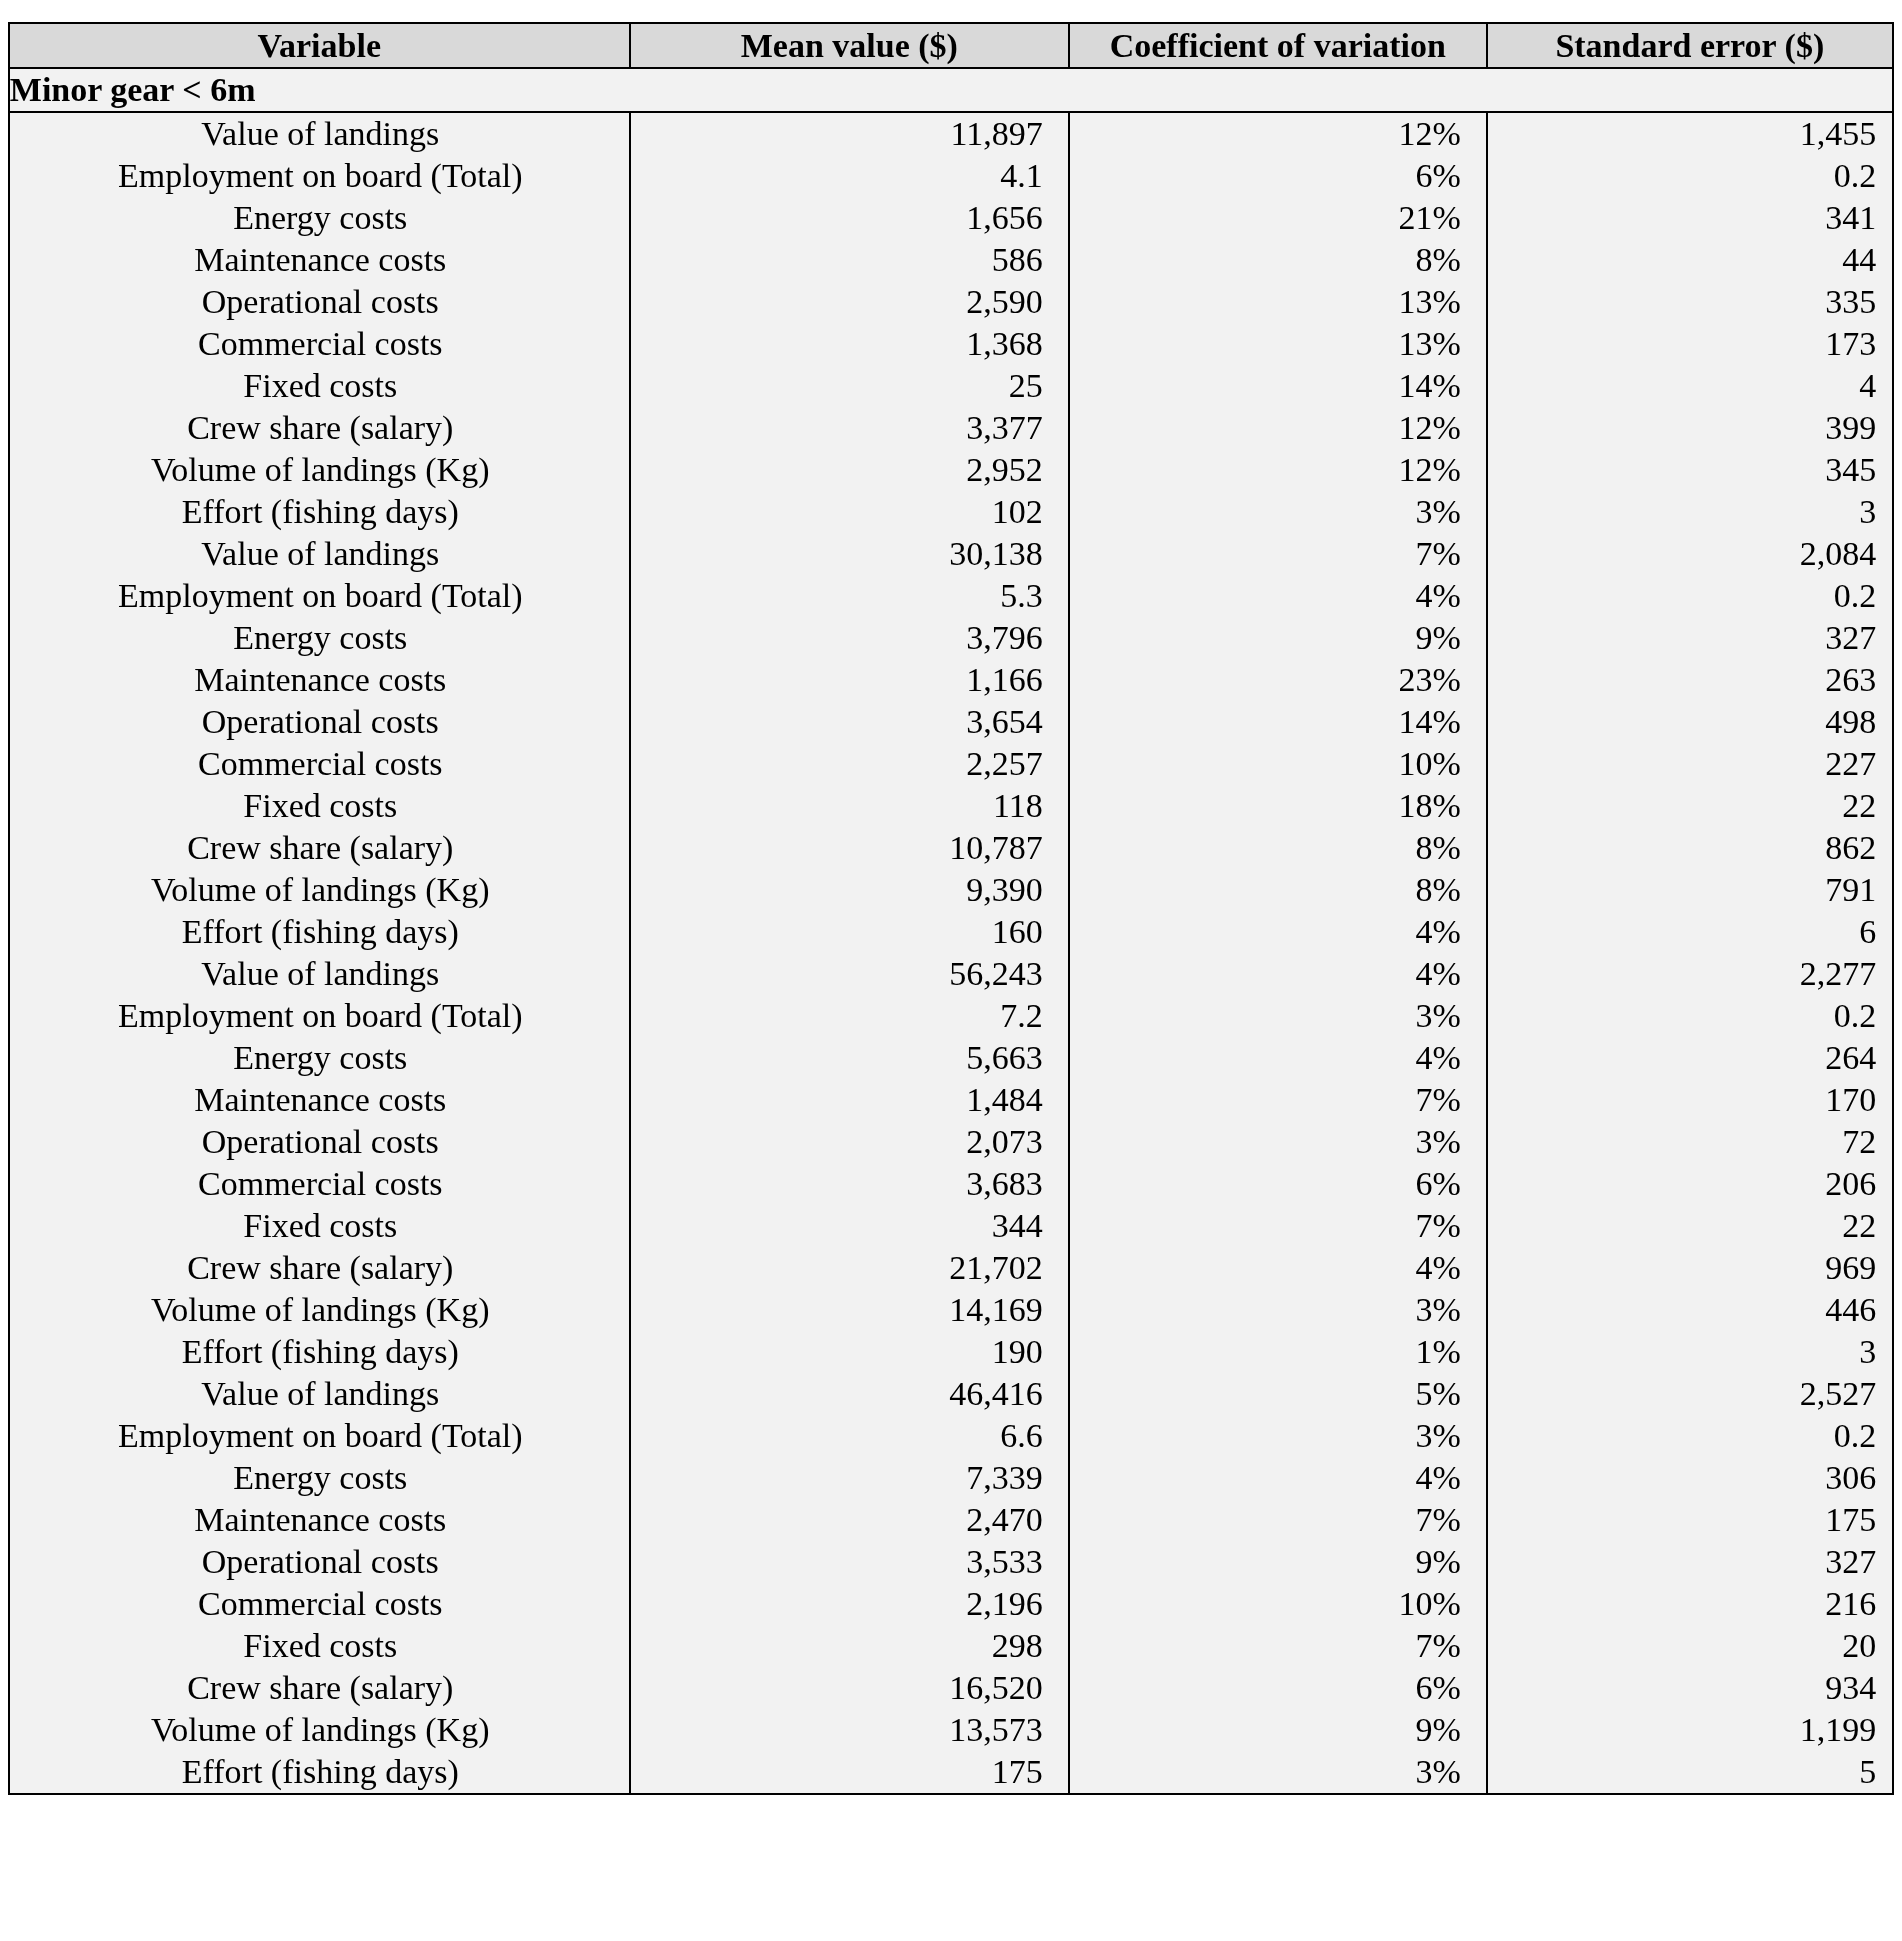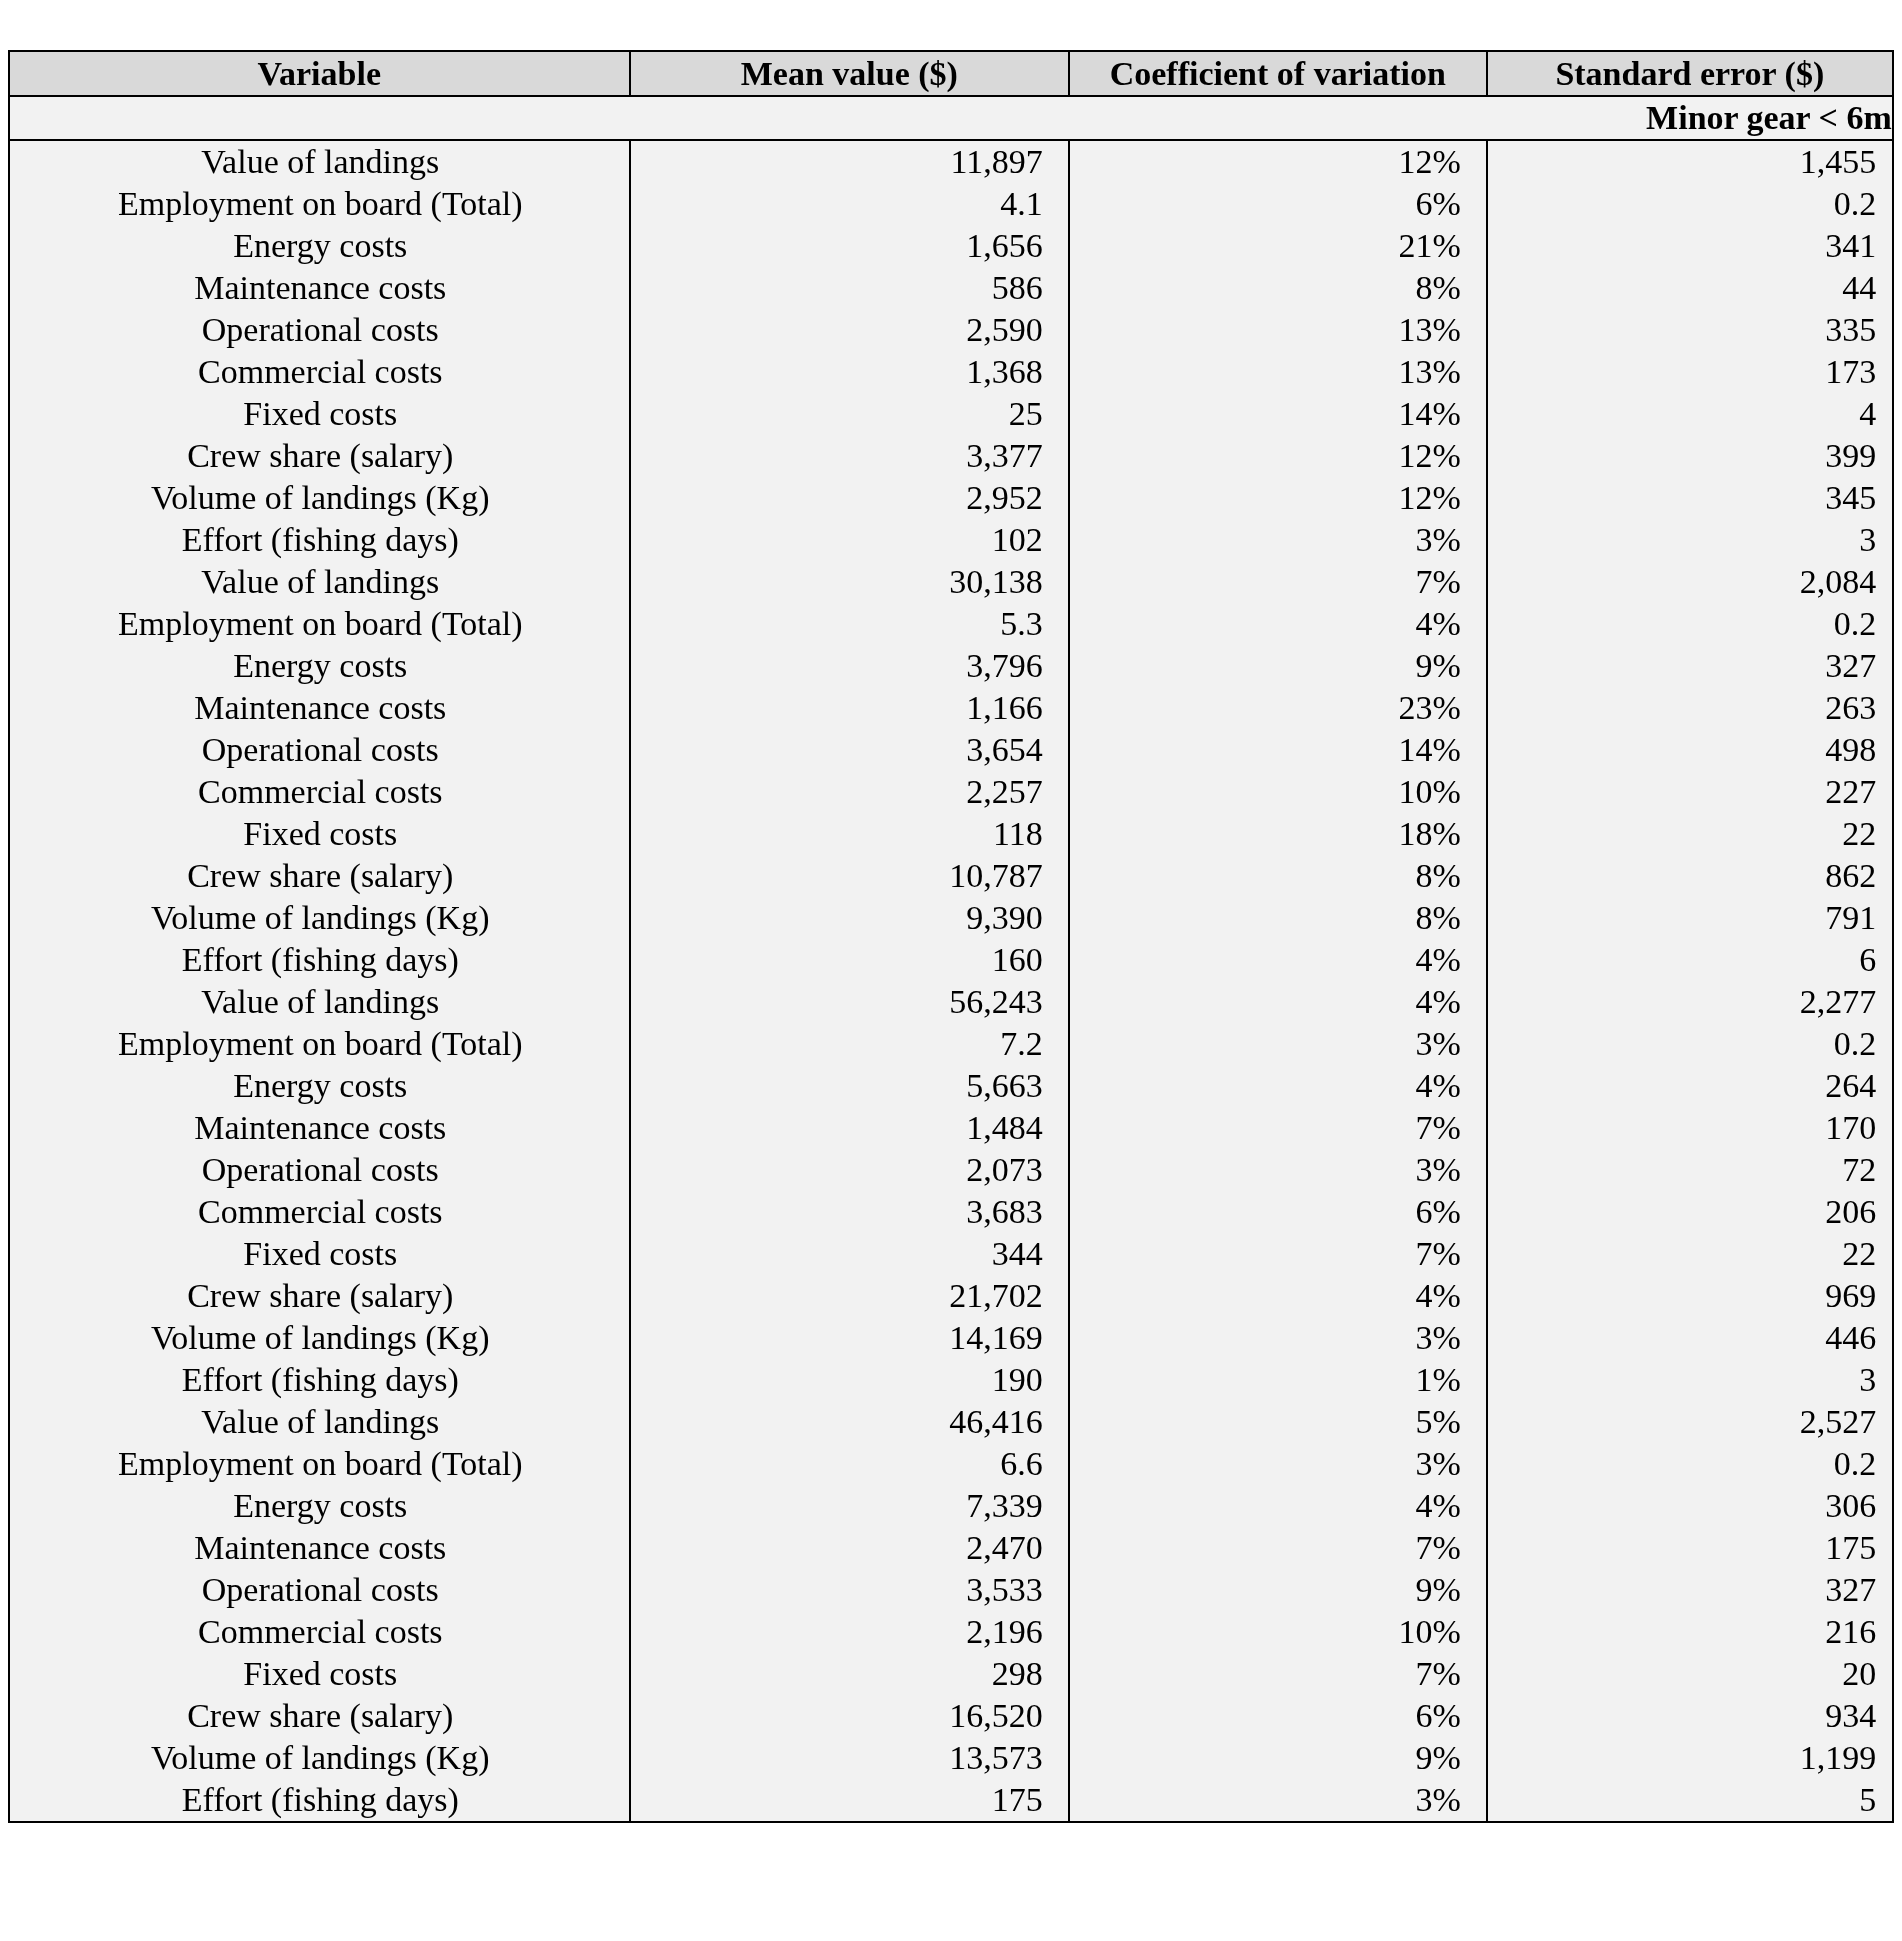--- a/index.html
+++ b/index.html
@@ -20,21 +20,20 @@
     left: 7.8px;
     top: 22.4px;
     width: 1884px;
   }
   table {
     width: 100%;
     border-collapse: collapse;
     table-layout: fixed;
     background: #f2f2f2;
     border: 2.9px solid #000;
-    margin-top: 28px;
   }
   col.c1 { width: 621px; }
   col.c2 { width: 439px; }
   col.c3 { width: 418px; }
   col.c4 { width: 406px; }
   thead th {
     background: #d9d9d9;
     font-weight: bold;
     font-size: 34px;
     height: 43px;
@@ -43,21 +42,21 @@
     text-align: center;
     border-bottom: 2.9px solid #000;
     border-left: 2px solid #000;
     white-space: nowrap;
   }
   thead th:first-child { border-left: none; }
   tr.section td {
     background: #f2f2f2;
     font-weight: bold;
     font-size: 34px;
-    text-align: right;
+    text-align: left;
     height: 42px;
     line-height: 42px;
     padding: 0;
     border-top: 2.9px solid #000;
     border-bottom: 2.9px solid #000;
   }
   tr.section:first-child td { border-top: none; }
   tbody td.var {
     text-align: left;
     padding: 0 0 0 2px;

